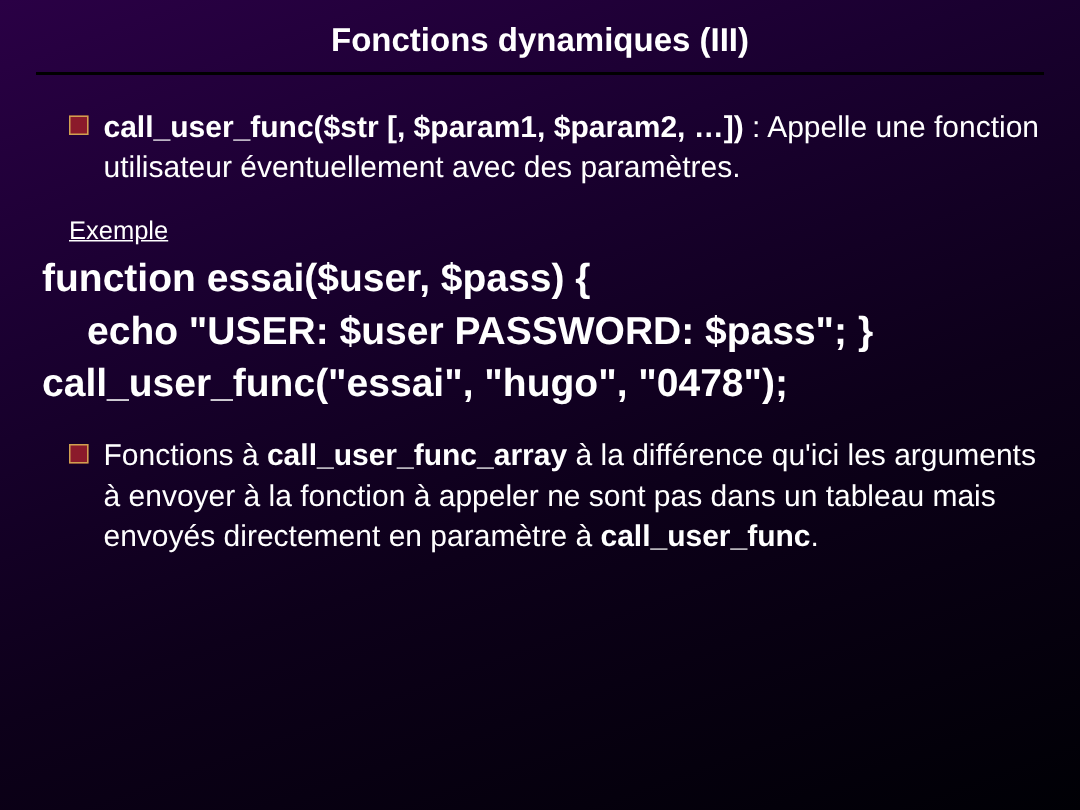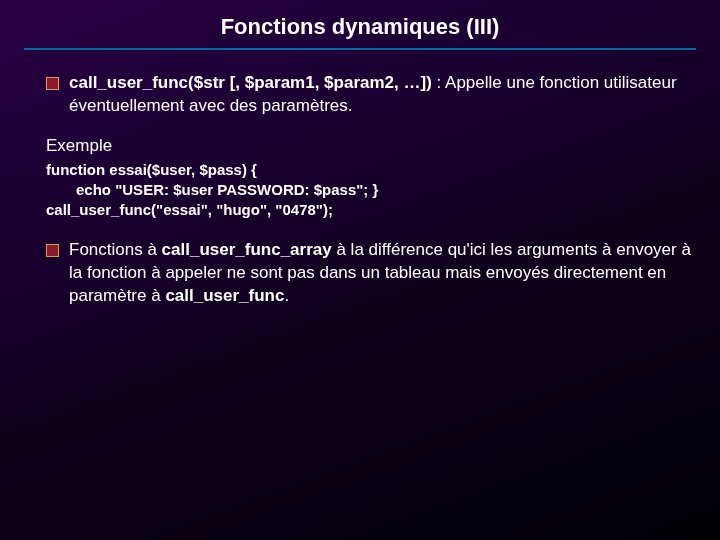--- a/index.html
+++ b/index.html
@@ -14,52 +14,53 @@
     font-family: Verdana, Arial, sans-serif;
     color: #ffffff;
     box-sizing: border-box;
     padding: 14px 24px 20px 24px;
   }
   .title {
     text-align: center;
     font-weight: bold;
     font-size: 22px;
     padding-bottom: 8px;
-    border-bottom: 2px solid #0369a1;
+    border-bottom: 2px solid #000000;
     margin-bottom: 22px;
   }
   .bullet-row {
     display: flex;
     align-items: flex-start;
     margin: 0 0 18px 22px;
-    font-size: 17px;
+    font-size: 20px;
     line-height: 1.35;
   }
   .bullet-row .square {
     flex: 0 0 auto;
     width: 11px;
     height: 11px;
     background: #8b1a2b;
     border: 1px solid #d0a050;
     margin-top: 5px;
     margin-right: 10px;
   }
   .bullet-row .text {
     flex: 1 1 auto;
   }
   .bold { font-weight: bold; }
   .example-label {
     margin: 6px 0 4px 22px;
     font-size: 17px;
+    text-decoration: underline;
   }
   .code {
-    margin: 2px 0 18px 22px;
+    margin: 2px 0 18px 4px;
     font-family: Arial, Verdana, sans-serif;
     font-weight: bold;
-    font-size: 15px;
+    font-size: 26px;
     line-height: 1.35;
   }
   .code .indent { padding-left: 30px; display: inline-block; }
 </style>
 </head>
 <body>
 
 <div class="title">Fonctions dynamiques (III)</div>
 
 <div class="bullet-row">

